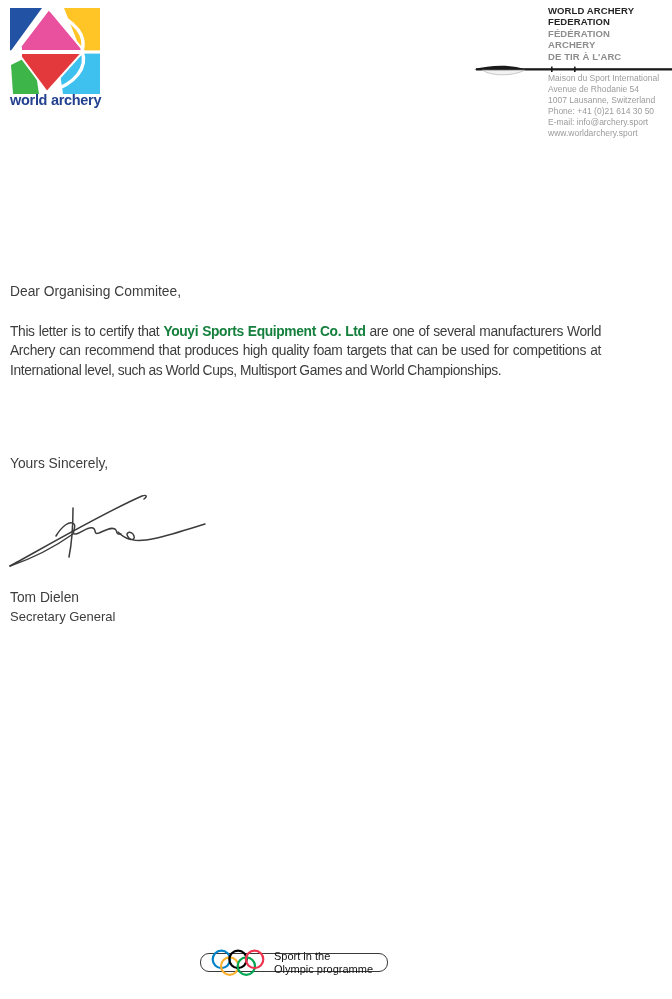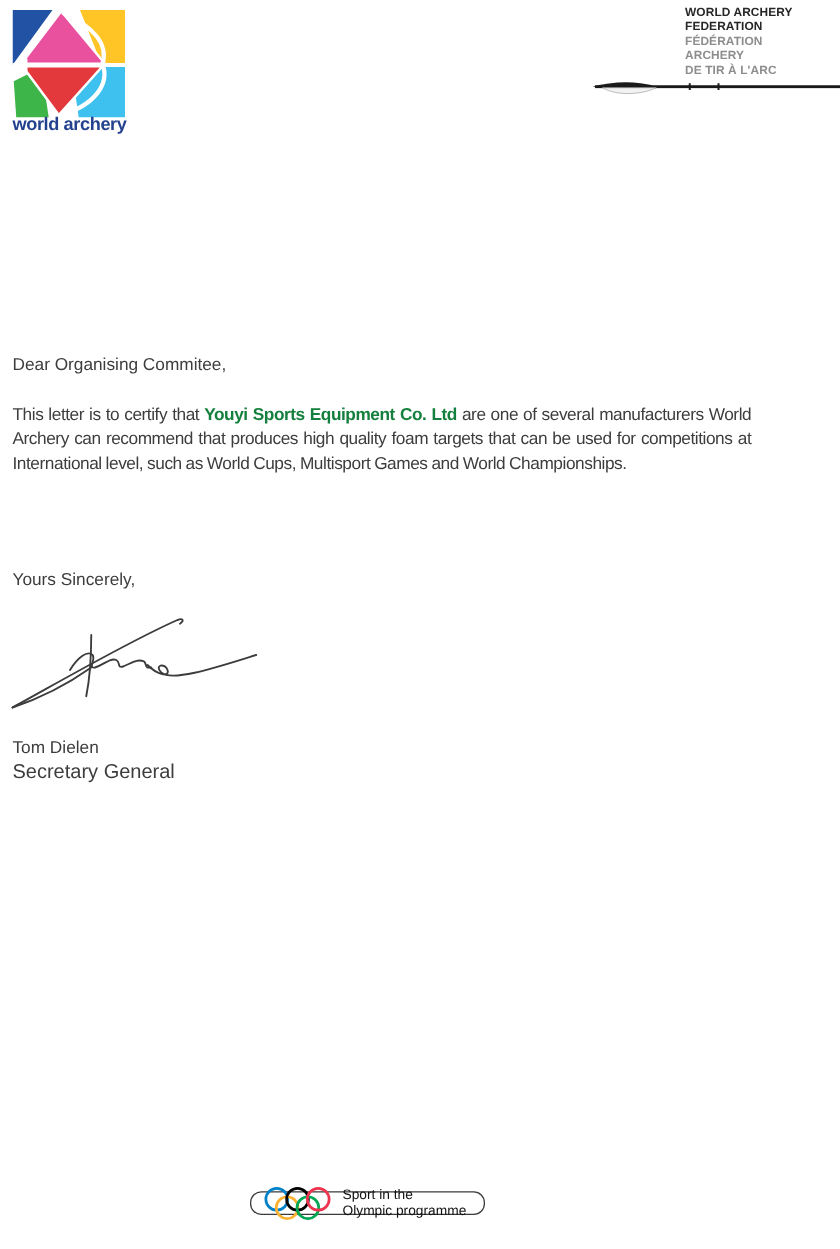--- a/index.html
+++ b/index.html
@@ -40,21 +40,21 @@
     left: 10px; top: 322px; width: 591px;
     font-size: 13.8px; line-height: 19.3px;
     text-align: justify;
     letter-spacing: -0.35px; word-spacing: -0.4px;
   }
   .para1 b { font-weight: 700; color: #15803d; }
   .para2 { left: 10px; top: 417px; font-size: 13.8px; letter-spacing: -0.3px; }
   .closing { left: 10px; top: 456px; font-size: 13.8px; }
   .signature-svg { left: 6px; top: 486px; }
   .signer-name { left: 10px; top: 590px; font-size: 13.8px; }
-  .signer-title { left: 10px; top: 609px; font-size: 16px; }
+  .signer-title { left: 10px; top: 609px; font-size: 13px; }
 
   
   .olympic-badge {
     left: 200px; top: 953px;
     width: 188px; height: 19px;
     border: 1.3px solid #3a3a3a;
     border-radius: 9px;
     display: flex; align-items: center;
     padding-left: 9px;
     gap: 8px;
@@ -89,20 +89,28 @@
   </div>
 
   <svg class="abs arrow-svg" width="242" height="18" viewBox="0 0 242 18">
     <rect x="46" y="8.2" width="196" height="2.3" fill="#1a1a1a"></rect>
     <path d="M44,9.3 C60,5.6 76,3.8 95,9.3 C76,10.8 60,11 44,9.3 Z" fill="#1a1a1a"></path>
     <path d="M52,10.2 C63,16.8 83,16 95,10.2 Z" fill="#f2f2f2" stroke="#a8a8a8" stroke-width="0.6"></path>
     <rect x="121" y="6.6" width="1.6" height="5.4" fill="#1a1a1a"></rect>
     <rect x="144" y="6.6" width="1.6" height="5.4" fill="#1a1a1a"></rect>
   </svg>
 
+  <div class="abs address-block">
+    <div class="address-line">Maison du Sport International</div>
+    <div class="address-line">Avenue de Rhodanie 54</div>
+    <div class="address-line">1007 Lausanne, Switzerland</div>
+    <div class="address-line">Phone: +41 (0)21 614 30 50</div>
+    <div class="address-line">E-mail: info@archery.sport</div>
+    <div class="address-line">www.worldarchery.sport</div>
+  </div>
 
 
   <div class="abs salutation">Dear Organising Commitee,</div>
 
   <p class="abs para1"><span>This letter is to certify that </span><b>Youyi Sports Equipment Co. Ltd</b><span> are one of several manufacturers World Archery can recommend that produces high quality foam targets that can be used for competitions at International level, such as World Cups, Multisport Games and World Championships.</span></p>
 
 
   <div class="abs closing">Yours Sincerely,</div>
 
   <svg class="abs signature-svg" width="205" height="88" viewBox="0 0 205 88" fill="none" stroke="#3c3c3c" stroke-width="1.5" stroke-linecap="round">

